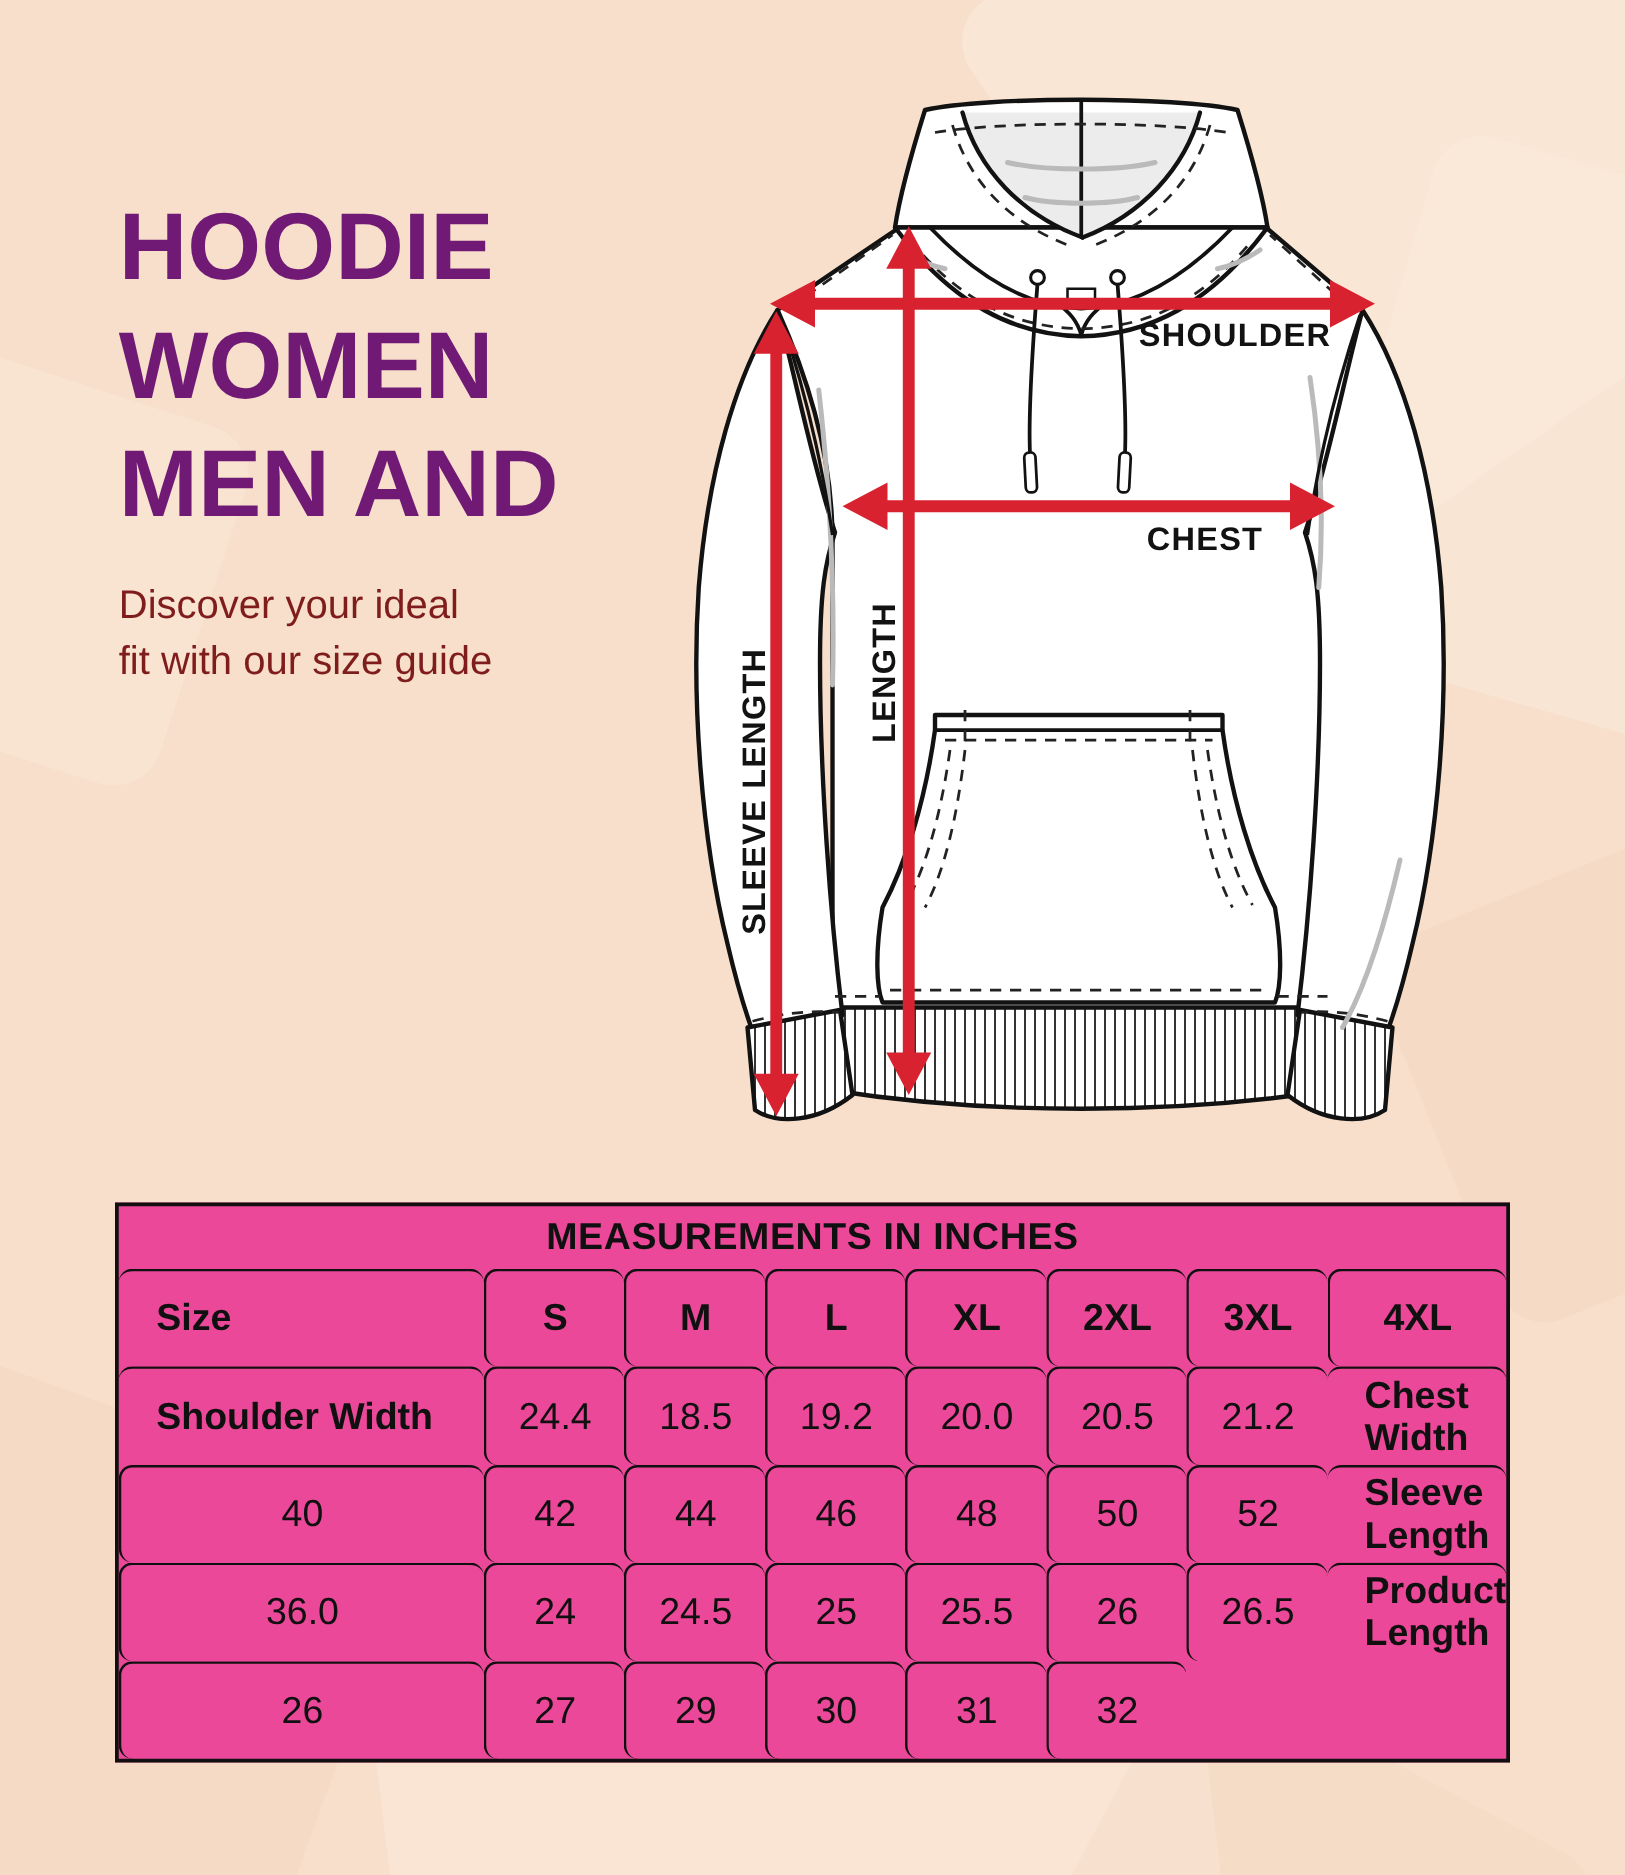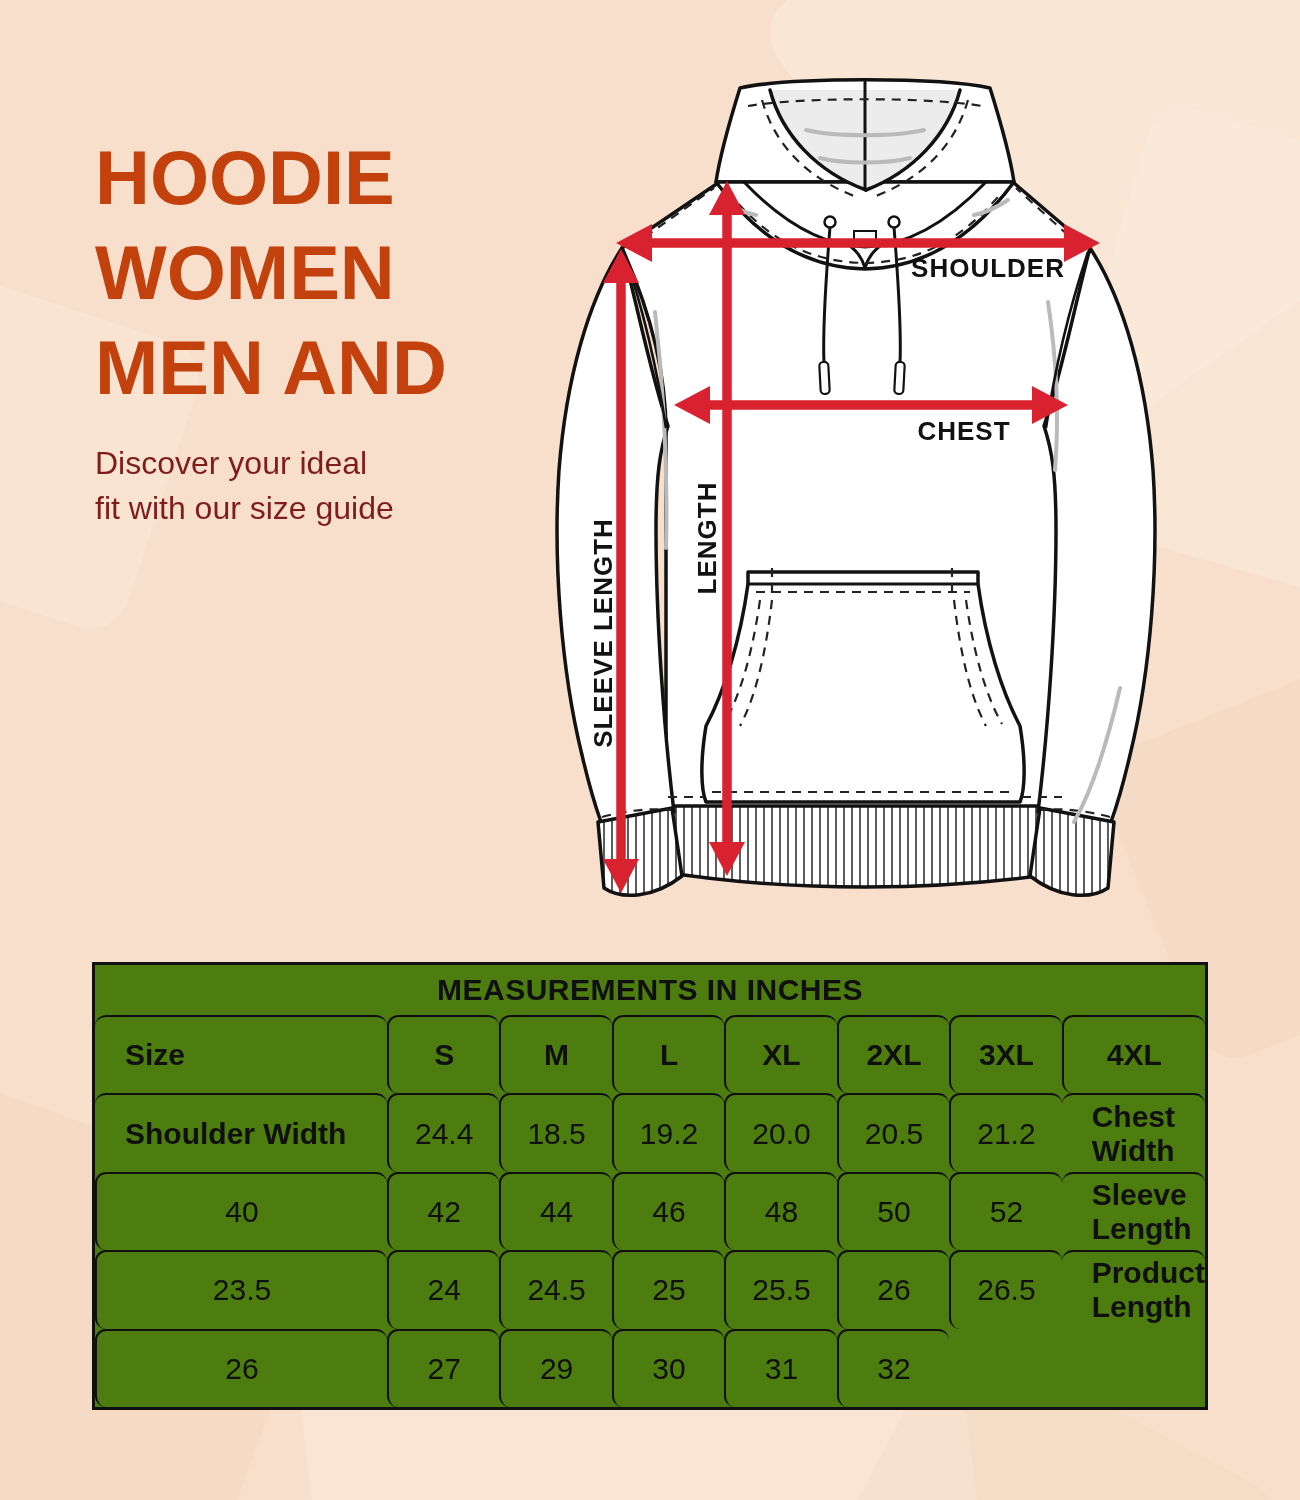--- a/index.html
+++ b/index.html
@@ -17,31 +17,31 @@
   .s1 { left:860px; top:-180px; width:540px; height:540px; transform:rotate(-35deg); opacity:.65; }
   .s2 { left:1090px; top:150px;  width:430px; height:430px; transform:rotate(16deg);  opacity:.55; }
   .s3 { left:1140px; top:690px;  width:330px; height:330px; transform:rotate(-22deg); opacity:.30; }
   .s4 { left:-150px; top:1130px; width:430px; height:430px; transform:rotate(20deg);  opacity:.30; }
   .s5 { left:320px;  top:1330px; width:660px; height:430px; transform:rotate(-7deg);  opacity:.60; }
   .s6 { left:840px;  top:1390px; width:380px; height:380px; transform:rotate(28deg);  opacity:.28; }
   .s7 { left:-130px; top:300px;  width:300px; height:300px; transform:rotate(18deg);  opacity:.45; }
 
   
   .intro { position:absolute; left:95px; top:130px; }
-  .intro .title { font-size:76px; line-height:95px; font-weight:bold; letter-spacing:0px; color:#c2410c; }
+  .intro .title { font-size:76px; line-height:95px; font-weight:bold; letter-spacing:0px; color:#701a75;margin-top:20px; }
   .intro .subtitle { margin-top:26px; font-size:32px; line-height:45px; font-weight:400; color:#7f1d1d; }
 
   
   .diagram { position:absolute; left:0; top:0; width:1300px; height:1500px; }
   .measure-label { font-family:"Liberation Sans","DejaVu Sans",sans-serif; font-size:26px; font-weight:bold; fill:#121212; letter-spacing:1px; }
 
   
   .size-table {
     position:absolute; left:92px; top:962px; width:1116px; height:448px;
-    background:#4d7c0f; border:3px solid #101010; box-sizing:border-box;
+    background:#ec4899; border:3px solid #101010; box-sizing:border-box;
     display:flex; flex-direction:column; color:#101010;
   }
   .t-title {
     height:50px; flex:0 0 50px; display:flex; align-items:center; justify-content:center;
     font-weight:bold; font-size:30px; letter-spacing:.5px;
   }
   .t-grid {
     flex:1; display:grid;
     grid-template-columns:26.3% repeat(7, 1fr);
     grid-auto-rows:1fr;
@@ -200,21 +200,21 @@
       <div class="cell value">21.2</div>
       <div class="cell first">Chest Width</div>
       <div class="cell value">40</div>
       <div class="cell value">42</div>
       <div class="cell value">44</div>
       <div class="cell value">46</div>
       <div class="cell value">48</div>
       <div class="cell value">50</div>
       <div class="cell value">52</div>
       <div class="cell first">Sleeve Length</div>
-      <div class="cell value">23.5</div>
+      <div class="cell value">36.0</div>
       <div class="cell value">24</div>
       <div class="cell value">24.5</div>
       <div class="cell value">25</div>
       <div class="cell value">25.5</div>
       <div class="cell value">26</div>
       <div class="cell value">26.5</div>
       <div class="cell first">Product Length</div>
       <div class="cell value">26</div>
       <div class="cell value">27</div>
       <div class="cell value">29</div>

